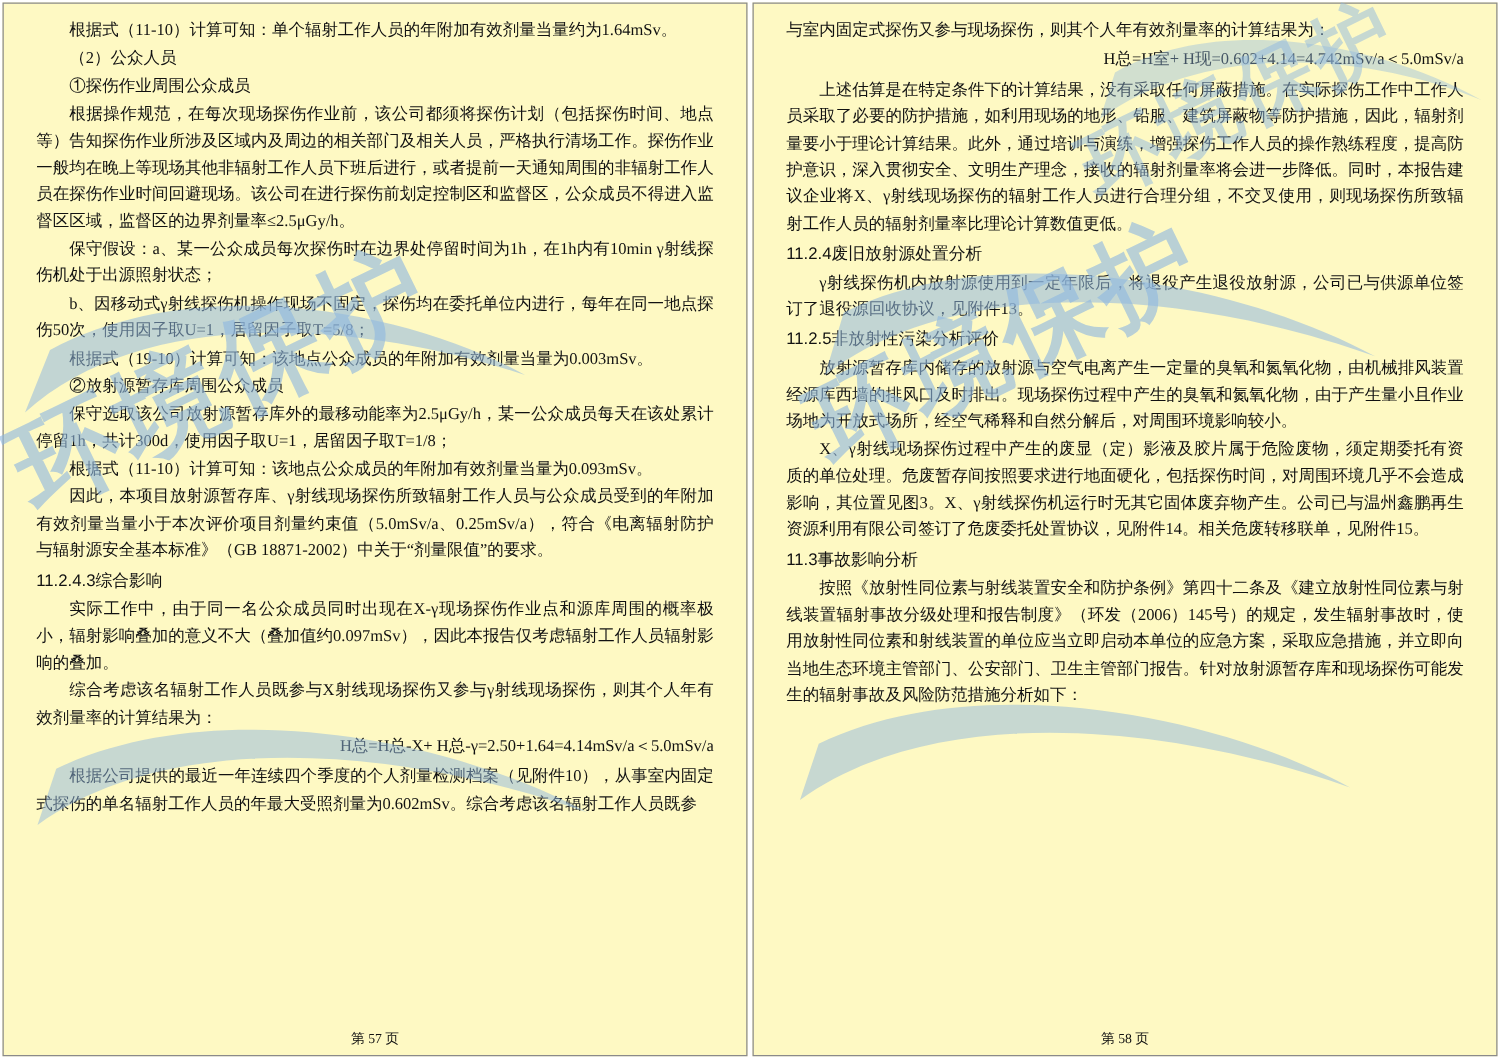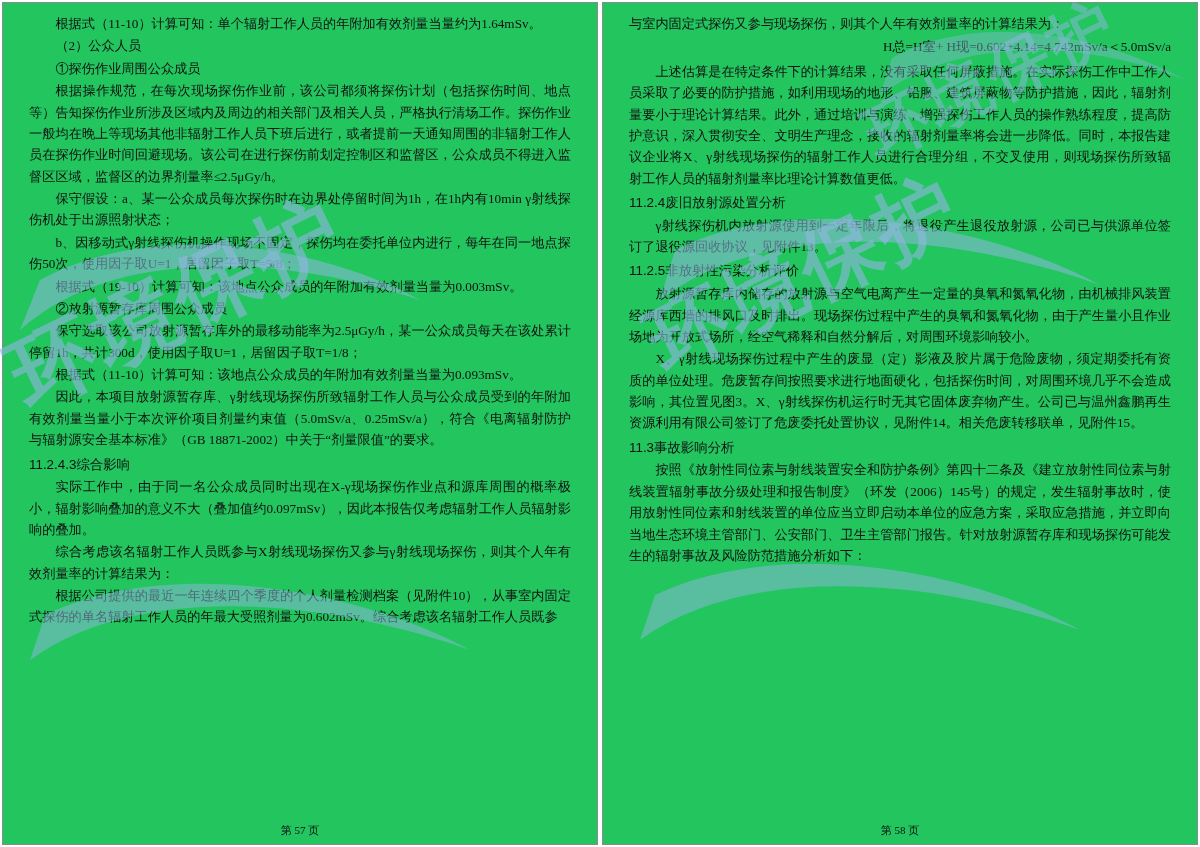--- a/index.html
+++ b/index.html
@@ -29,21 +29,21 @@
     overflow: hidden;
   }
   .page-inner {
     position: relative;
     box-sizing: border-box;
     height: 847px;
     padding: 10px 26px 0 26px;
     border: 1px solid #8a8a8a;
     margin: 2px;
     height: 843px;
-    background: #22c55e;
+    background: #fef9c3;
     z-index: 2;
   }
   .page-left .page-inner { border-right: 1px solid #8a8a8a; }
   .content {
     position: relative;
     z-index: 3;
     font-size: 13.2px;
     line-height: 1.62;
     text-align: justify;
   }
@@ -133,20 +133,21 @@
         <p class="indent2">保守假设：a、某一公众成员每次探伤时在边界处停留时间为1h，在1h内有10min γ射线探伤机处于出源照射状态；</p>
         <p class="indent2">b、因移动式γ射线探伤机操作现场不固定，探伤均在委托单位内进行，每年在同一地点探伤50次，使用因子取U=1，居留因子取T=5/8；</p>
         <p class="indent2">根据式（19-10）计算可知：该地点公众成员的年附加有效剂量当量为0.003mSv。</p>
         <p class="indent2">②放射源暂存库周围公众成员</p>
         <p class="indent2">保守选取该公司放射源暂存库外的最移动能率为2.5μGy/h，某一公众成员每天在该处累计停留1h，共计300d，使用因子取U=1，居留因子取T=1/8；</p>
         <p class="indent2">根据式（11-10）计算可知：该地点公众成员的年附加有效剂量当量为0.093mSv。</p>
         <p class="indent2">因此，本项目放射源暂存库、γ射线现场探伤所致辐射工作人员与公众成员受到的年附加有效剂量当量小于本次评价项目剂量约束值（5.0mSv/a、0.25mSv/a），符合《电离辐射防护与辐射源安全基本标准》（GB 18871-2002）中关于“剂量限值”的要求。</p>
         <p class="heading">11.2.4.3综合影响</p>
         <p class="indent2">实际工作中，由于同一名公众成员同时出现在X-γ现场探伤作业点和源库周围的概率极小，辐射影响叠加的意义不大（叠加值约0.097mSv），因此本报告仅考虑辐射工作人员辐射影响的叠加。</p>
         <p class="indent2">综合考虑该名辐射工作人员既参与X射线现场探伤又参与γ射线现场探伤，则其个人年有效剂量率的计算结果为：</p>
+        <p class="formula">H总=H总-X+ H总-γ=2.50+1.64=4.14mSv/a＜5.0mSv/a</p>
         <p class="indent2">根据公司提供的最近一年连续四个季度的个人剂量检测档案（见附件10），从事室内固定式探伤的单名辐射工作人员的年最大受照剂量为0.602mSv。综合考虑该名辐射工作人员既参</p>
       </div>
       <div class="footer">第 57 页</div>
     </div>
   </div>
 
   <div class="page page-right">
     <svg class="swoosh" width="600" height="847" viewBox="0 0 600 847">
       <path d="M 60 300 C 170 215, 360 235, 500 285 C 390 225, 195 190, 75 250 Z" fill="#8fb8e0" opacity="0.55"></path>
       <path d="M 40 640 C 150 560, 340 580, 480 630 C 370 570, 180 535, 55 595 Z" fill="#8fb8e0" opacity="0.5"></path>

